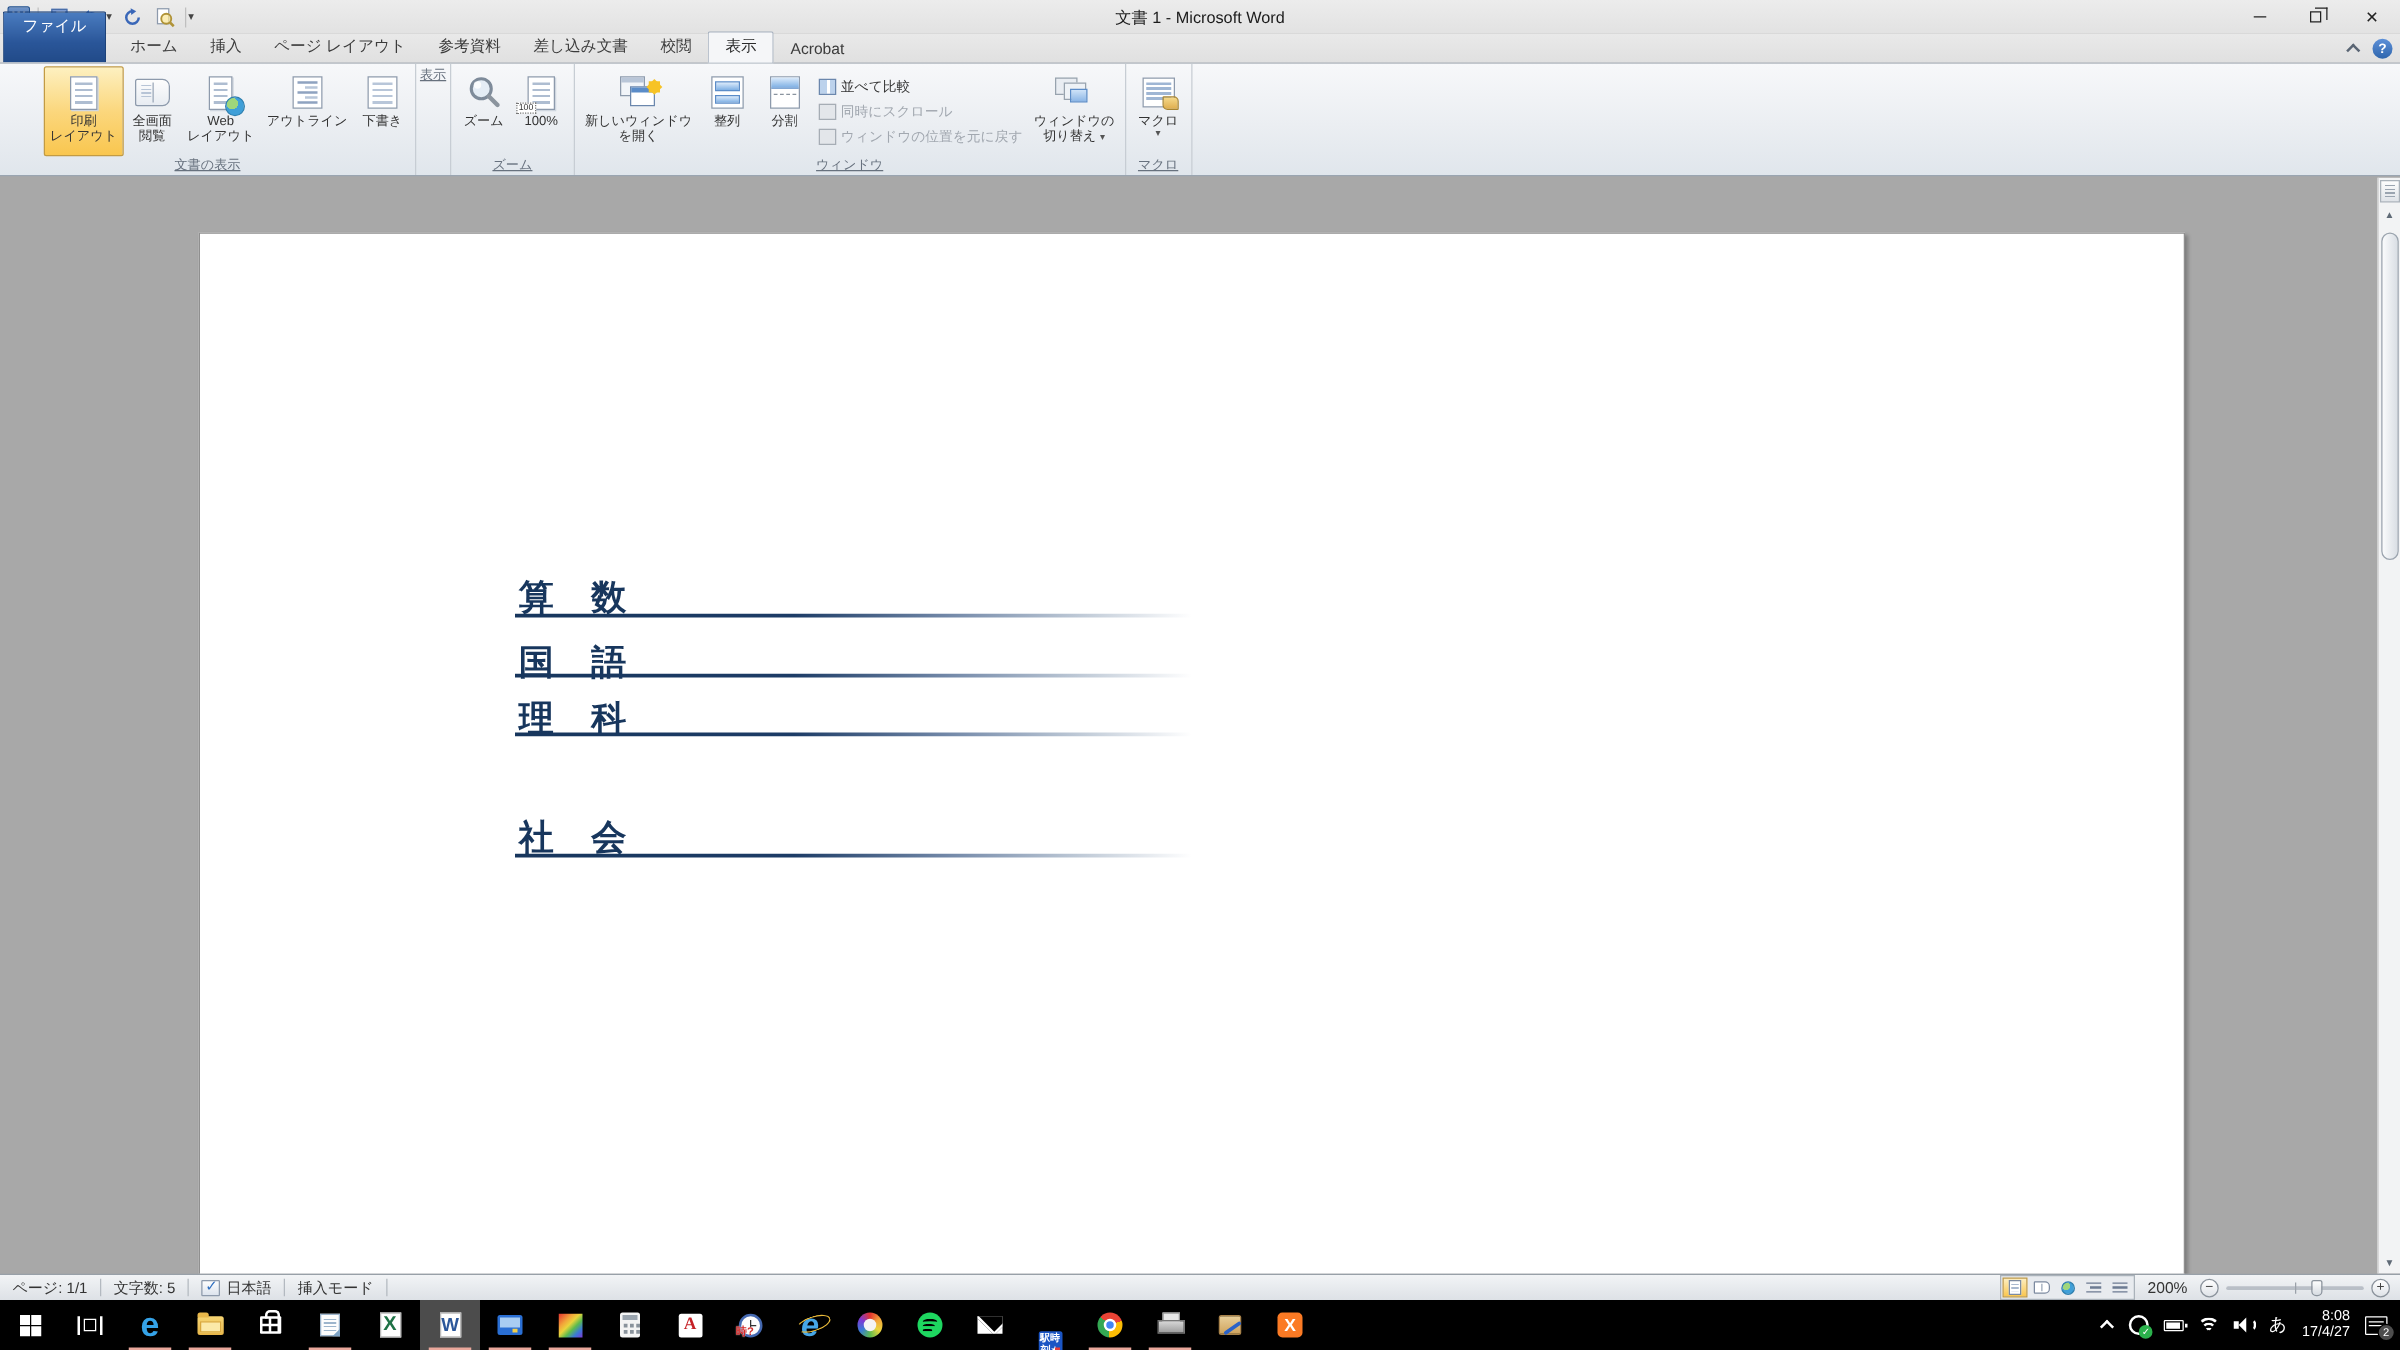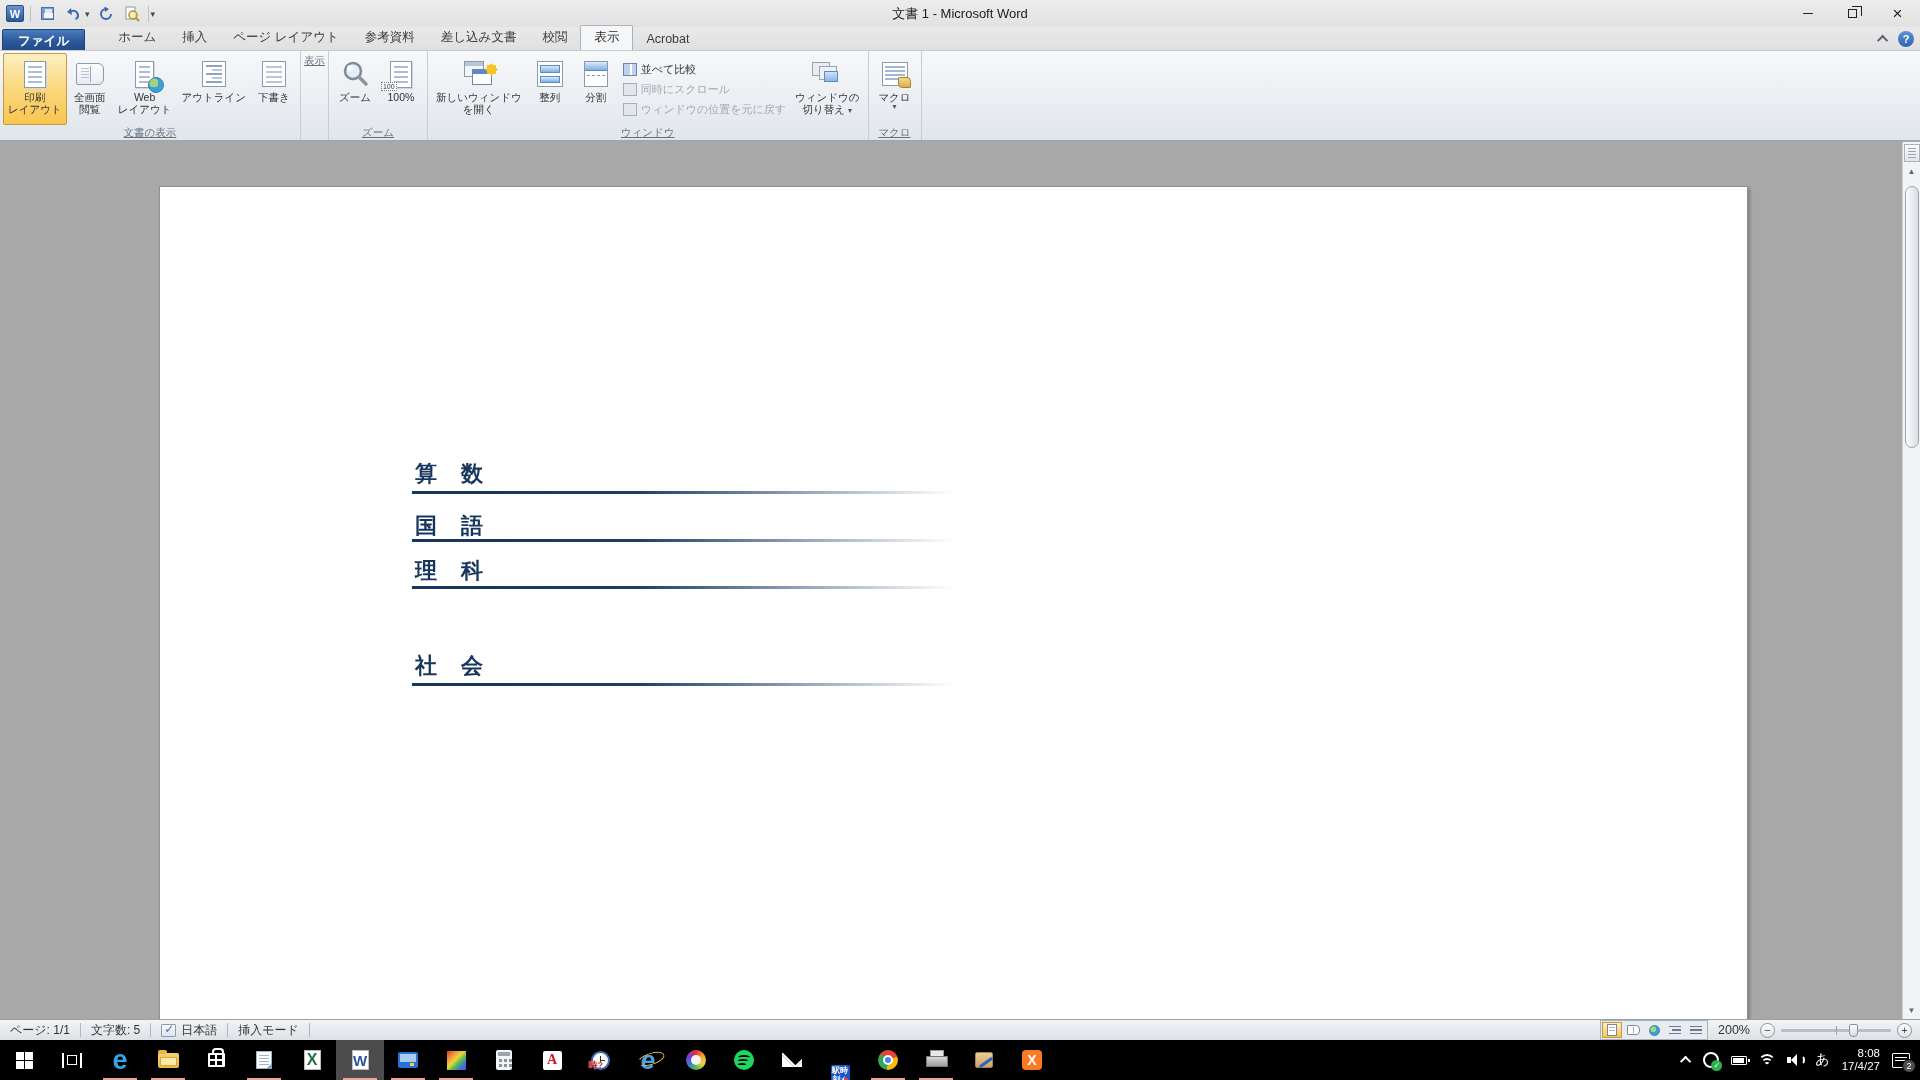--- a/index.html
+++ b/index.html
@@ -24,39 +24,39 @@
   .win-controls { margin-left:auto; display:flex; height:100%; }
   .wc { width:45px; height:100%; display:flex; align-items:center; justify-content:center; color:#222; font-size:14px; }
   .wc-min-bar { width:10px; height:1px; background:#222; display:block; }
   .wc-restore-box { width:9px; height:9px; border:1px solid #222; position:relative; background:transparent; }
   .wc-restore-box::before { content:""; position:absolute; top:-4px; left:3px; width:9px; height:9px; border:1px solid #222; border-bottom:none; border-left:none; }
 
   
   .tabrow { position:absolute; top:27px; left:0; right:0; height:23px;
     background:linear-gradient(#e9e9e9,#e0e0e0); display:flex; align-items:flex-end; padding-left:2px; }
   .tab-file { background:linear-gradient(#4a7cc0,#2a5699 60%,#214a88); color:#fff; font-size:12.5px;
-    padding:3px 15px 0; border-radius:2px 2px 0 0; margin-right:20px; border:1px solid #1d4279; border-bottom:none;font-weight:bold; }
+    padding:3px 15px 20px; border-radius:2px 2px 0 0; margin-right:6px; border:1px solid #1d4279; border-bottom:none; }
   .tab { font-size:12.5px; color:#3c3c3c; padding:3px 13px 4px; border-radius:2px 2px 0 0; }
   .tab.active { background:#f5f6f8; border:1px solid #a9b3c0; border-bottom:1px solid #f5f6f8; margin-bottom:-1px; color:#2a2a2a; }
   .tabrow-right { position:absolute; right:6px; top:4px; display:flex; align-items:center; gap:10px; }
   .chev-up { width:8px; height:8px; border-left:2px solid #5a6574; border-top:2px solid #5a6574; transform:rotate(45deg) translateY(2px); }
   .help-circle { width:16px; height:16px; border-radius:50%; background:linear-gradient(#5d90d8,#2f66ad);
     color:#fff; font-size:11px; font-weight:bold; display:flex; align-items:center; justify-content:center; }
 
   
   .ribbon { position:absolute; top:50px; left:0; right:0; height:91px;
     background:linear-gradient(#f7f8fa,#ebeef2 55%,#e0e6ec); border-top:1px solid #c3cad2;
     border-bottom:1px solid #9aa5b1; display:flex; }
   .rgroup { display:flex; flex-direction:column; border-right:1px solid #c7cdd4; padding:2px 3px 0; }
   .rgroup-content { flex:1; display:flex; align-items:stretch; }
   .rgroup-label { height:15px; text-align:center; font-size:10.5px; color:#67717e; line-height:14px;text-decoration:underline; }
   .bigbtn { display:flex; flex-direction:column; align-items:center; justify-content:flex-start;
     padding:3px 4px 1px; min-width:46px; border-radius:2px; border:1px solid transparent; }
   .bigbtn .blabel { font-size:10.5px; line-height:12px; color:#333; text-align:center; white-space:nowrap; }
-  .bigbtn.selected { background:linear-gradient(#fdf0c0,#fbd77d 50%,#f9c64f); border:1px solid #c29b44; }
+  .bigbtn.selected { background:linear-gradient(#fdf0c0,#fbd77d 50%,#f9c64f); border:1px solid #c29b44;margin-left:32px; }
   .bigbtn .bicon { width:34px; height:34px; display:flex; align-items:center; justify-content:center; position:relative; }
   .drop-arrow { font-size:8px; color:#555; line-height:8px; }
 
   
   .icon-pagelines { width:22px; height:27px; background:#fff; border:1px solid #8d9aac; position:relative; box-shadow:1px 1px 0 #cfd6df; }
   .icon-pagelines::before { content:""; position:absolute; left:3px; right:3px; top:4px; height:18px;
     background:repeating-linear-gradient(#aebdd1 0 2px,transparent 2px 5px); }
   .icon-book { width:28px; height:22px; background:linear-gradient(#fdfdfd,#e8ecf2); border:1px solid #8d9aac; border-radius:2px 6px 6px 2px; position:relative; }
   .icon-book::before { content:""; position:absolute; top:2px; bottom:2px; left:50%; width:1px; background:#9aa7b8; }
   .icon-book::after { content:""; position:absolute; top:4px; left:4px; width:8px; height:10px; background:repeating-linear-gradient(#b7c4d6 0 1px,transparent 1px 3px); }
@@ -99,21 +99,21 @@
     background:linear-gradient(#f5d98a,#dfae4f); border:1px solid #a8842f; border-radius:1px 4px 1px 4px; }
   .checkrow { display:flex; align-items:center; gap:5px; height:18px; font-size:11px; color:#333; white-space:nowrap; }
   .checkbox { width:13px; height:13px; background:linear-gradient(#fff,#eef1f4); border:1px solid #8b939c; border-radius:1px; }
   .checkcol { display:flex; flex-direction:column; justify-content:center; gap:1px; padding:0 4px; }
 
   
   .docarea { position:absolute; top:142px; left:0; right:0; height:877px; background:#a8a8a8; overflow:hidden; }
   .page { position:absolute; left:159px; top:44px; width:1589px; height:840px; background:#fff;
     border:1px solid #8f8f8f; box-shadow:2px 2px 3px rgba(0,0,0,.25); }
   .docline { position:absolute; left:255px; font-family:"Liberation Serif","DejaVu Serif",serif;
-    font-weight:bold; font-size:22px; color:#17365d; letter-spacing:1px; white-space:nowrap;text-align:center; }
+    font-weight:bold; font-size:28px; color:#17365d; letter-spacing:1px; white-space:nowrap;text-align:center; }
   .docrule { position:absolute; left:252px; width:558px; height:3px;
     background:linear-gradient(to right,#17365d 0,#1d3c66 40%,#7288a8 62%,#c3cdd9 82%,rgba(255,255,255,0) 97%); }
 
   
   .vscroll { position:absolute; top:0; right:0; bottom:0; width:18px; background:#f2f3f4; border-left:1px solid #cfcfcf;
     display:flex; flex-direction:column; align-items:center; }
   .vs-widget { width:16px; height:18px; margin:2px 0; background:linear-gradient(#fdfdfd,#dfe3e8); border:1px solid #aab2ba; position:relative; }
   .vs-widget::before { content:""; position:absolute; inset:3px 3px; background:repeating-linear-gradient(#9aa4b0 0 1px,transparent 1px 3px); }
   .vs-arrow { font-size:8px; color:#5f6a76; height:16px; line-height:16px; }
   .vs-thumb { width:14px; height:262px; margin-top:6px; background:linear-gradient(90deg,#fafbfc,#d9dee4); border:1px solid #9ba4ae; border-radius:7px; }

